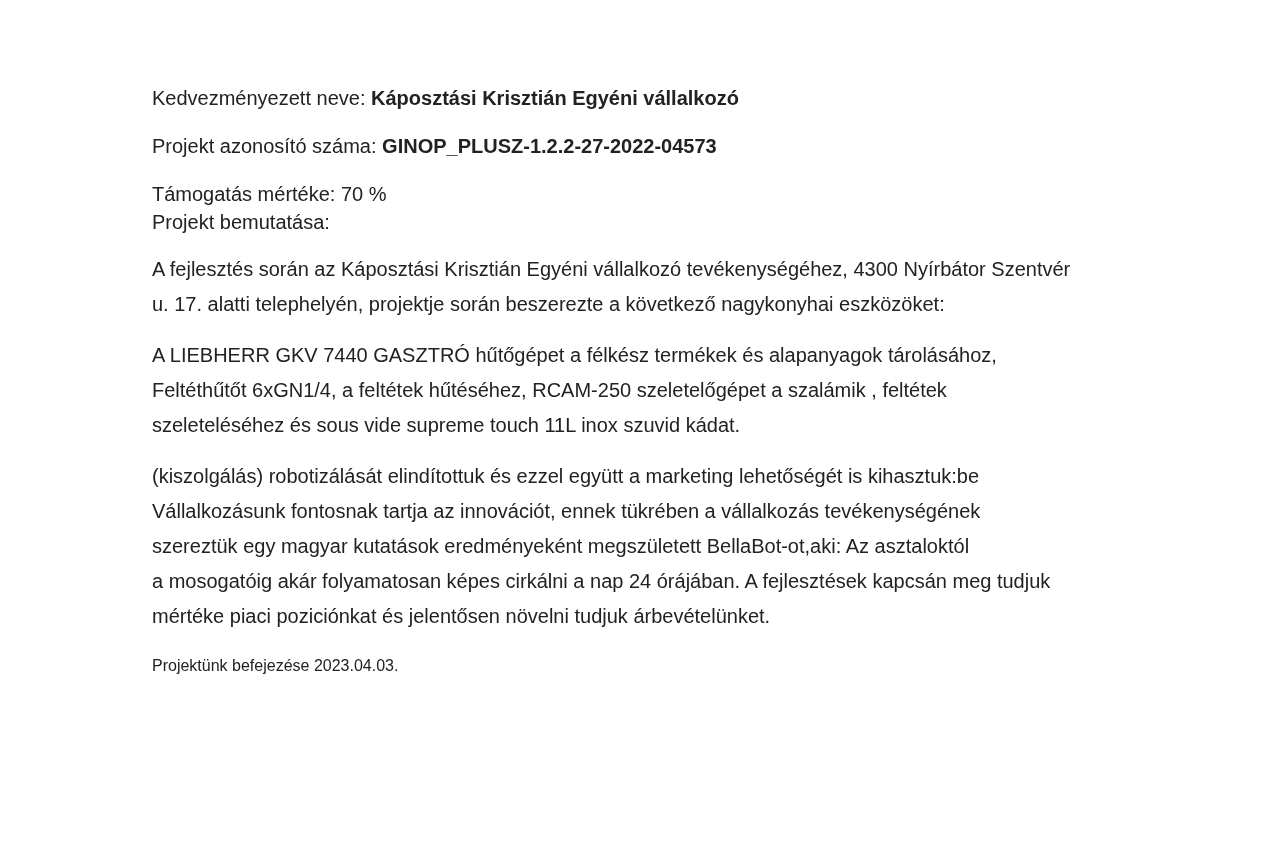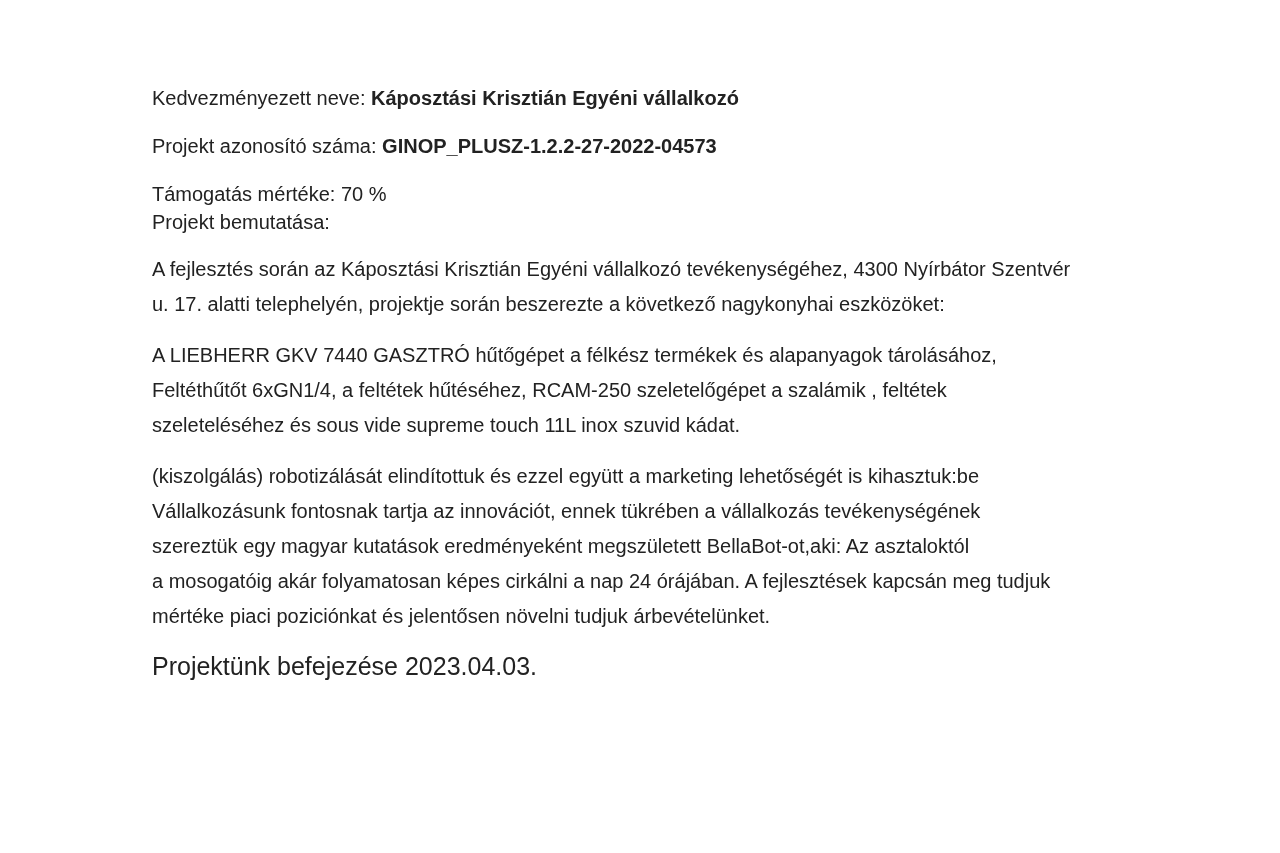--- a/index.html
+++ b/index.html
@@ -40,21 +40,21 @@
   .para .line {
     line-height: 35px;
     white-space: nowrap;
   }
   .heading {
     font-size: 20px;
     line-height: 28px;
   }
   .completion {
     margin-top: 18px;
-    font-size: 25px;
+    font-size: 16px;
     line-height: 28px;
   }
 </style>
 </head>
 <body>
 
 <div class="page">
   <div class="doc">
 
     <div class="kv-line">

